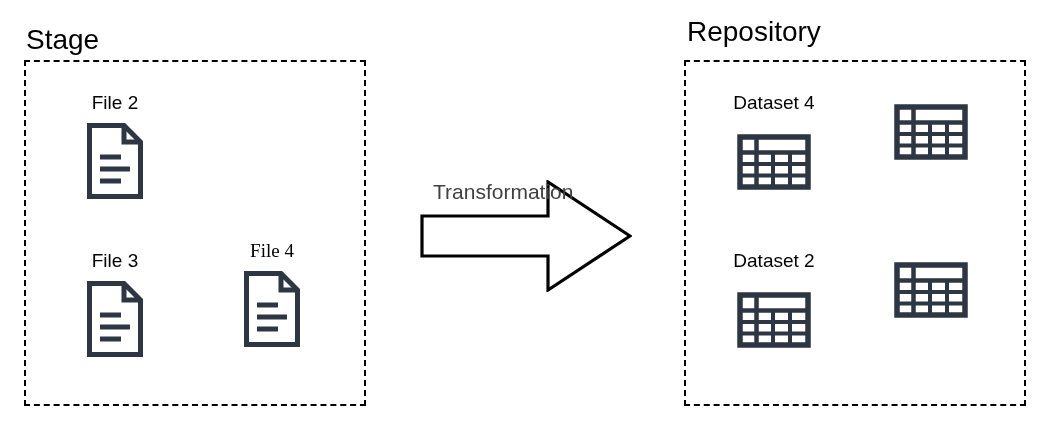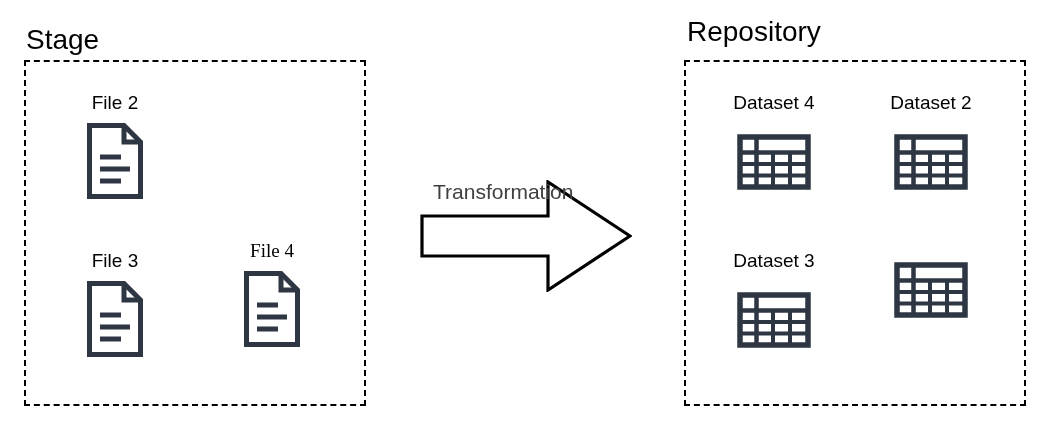--- a/index.html
+++ b/index.html
@@ -172,49 +172,48 @@
         <line x1="3" y1="30" x2="71" y2="30" stroke="#2d3642" stroke-width="4"></line>
         <line x1="3" y1="41.5" x2="71" y2="41.5" stroke="#2d3642" stroke-width="4"></line>
         <line x1="19.5" y1="3" x2="19.5" y2="53" stroke="#2d3642" stroke-width="4.5"></line>
         <line x1="36" y1="18.5" x2="36" y2="53" stroke="#2d3642" stroke-width="4"></line>
         <line x1="53" y1="18.5" x2="53" y2="53" stroke="#2d3642" stroke-width="4"></line>
       </svg>
     </span>
   </div>
 
   <div class="item" id="item-dataset-2">
+    <span class="item-icon table-icon-wrap">
+      <svg width="74" height="56" viewBox="0 0 74 56" xmlns="http://www.w3.org/2000/svg">
+        <rect x="3" y="3" width="68" height="50" fill="#ffffff" stroke="#2d3642" stroke-width="5.5"></rect>
+        <line x1="3" y1="18.5" x2="71" y2="18.5" stroke="#2d3642" stroke-width="4.5"></line>
+        <line x1="3" y1="30" x2="71" y2="30" stroke="#2d3642" stroke-width="4"></line>
+        <line x1="3" y1="41.5" x2="71" y2="41.5" stroke="#2d3642" stroke-width="4"></line>
+        <line x1="19.5" y1="3" x2="19.5" y2="53" stroke="#2d3642" stroke-width="4.5"></line>
+        <line x1="36" y1="18.5" x2="36" y2="53" stroke="#2d3642" stroke-width="4"></line>
+        <line x1="53" y1="18.5" x2="53" y2="53" stroke="#2d3642" stroke-width="4"></line>
+      </svg>
+    </span>
+  </div>
+
+  <div class="item" id="item-dataset-3">
     <span class="item-label">Dataset 2</span>
     <span class="item-icon table-icon-wrap">
       <svg width="74" height="56" viewBox="0 0 74 56" xmlns="http://www.w3.org/2000/svg">
         <rect x="3" y="3" width="68" height="50" fill="#ffffff" stroke="#2d3642" stroke-width="5.5"></rect>
         <line x1="3" y1="18.5" x2="71" y2="18.5" stroke="#2d3642" stroke-width="4.5"></line>
         <line x1="3" y1="30" x2="71" y2="30" stroke="#2d3642" stroke-width="4"></line>
         <line x1="3" y1="41.5" x2="71" y2="41.5" stroke="#2d3642" stroke-width="4"></line>
         <line x1="19.5" y1="3" x2="19.5" y2="53" stroke="#2d3642" stroke-width="4.5"></line>
         <line x1="36" y1="18.5" x2="36" y2="53" stroke="#2d3642" stroke-width="4"></line>
         <line x1="53" y1="18.5" x2="53" y2="53" stroke="#2d3642" stroke-width="4"></line>
       </svg>
     </span>
   </div>
 
-  <div class="item" id="item-dataset-3">
-    <span class="item-label">Dataset 3</span>
-    <span class="item-icon table-icon-wrap">
-      <svg width="74" height="56" viewBox="0 0 74 56" xmlns="http://www.w3.org/2000/svg">
-        <rect x="3" y="3" width="68" height="50" fill="#ffffff" stroke="#2d3642" stroke-width="5.5"></rect>
-        <line x1="3" y1="18.5" x2="71" y2="18.5" stroke="#2d3642" stroke-width="4.5"></line>
-        <line x1="3" y1="30" x2="71" y2="30" stroke="#2d3642" stroke-width="4"></line>
-        <line x1="3" y1="41.5" x2="71" y2="41.5" stroke="#2d3642" stroke-width="4"></line>
-        <line x1="19.5" y1="3" x2="19.5" y2="53" stroke="#2d3642" stroke-width="4.5"></line>
-        <line x1="36" y1="18.5" x2="36" y2="53" stroke="#2d3642" stroke-width="4"></line>
-        <line x1="53" y1="18.5" x2="53" y2="53" stroke="#2d3642" stroke-width="4"></line>
-      </svg>
-    </span>
-  </div>
-
   <div class="item" id="item-dataset-4">
     <span class="item-icon table-icon-wrap">
       <svg width="74" height="56" viewBox="0 0 74 56" xmlns="http://www.w3.org/2000/svg">
         <rect x="3" y="3" width="68" height="50" fill="#ffffff" stroke="#2d3642" stroke-width="5.5"></rect>
         <line x1="3" y1="18.5" x2="71" y2="18.5" stroke="#2d3642" stroke-width="4.5"></line>
         <line x1="3" y1="30" x2="71" y2="30" stroke="#2d3642" stroke-width="4"></line>
         <line x1="3" y1="41.5" x2="71" y2="41.5" stroke="#2d3642" stroke-width="4"></line>
         <line x1="19.5" y1="3" x2="19.5" y2="53" stroke="#2d3642" stroke-width="4.5"></line>
         <line x1="36" y1="18.5" x2="36" y2="53" stroke="#2d3642" stroke-width="4"></line>
         <line x1="53" y1="18.5" x2="53" y2="53" stroke="#2d3642" stroke-width="4"></line>

